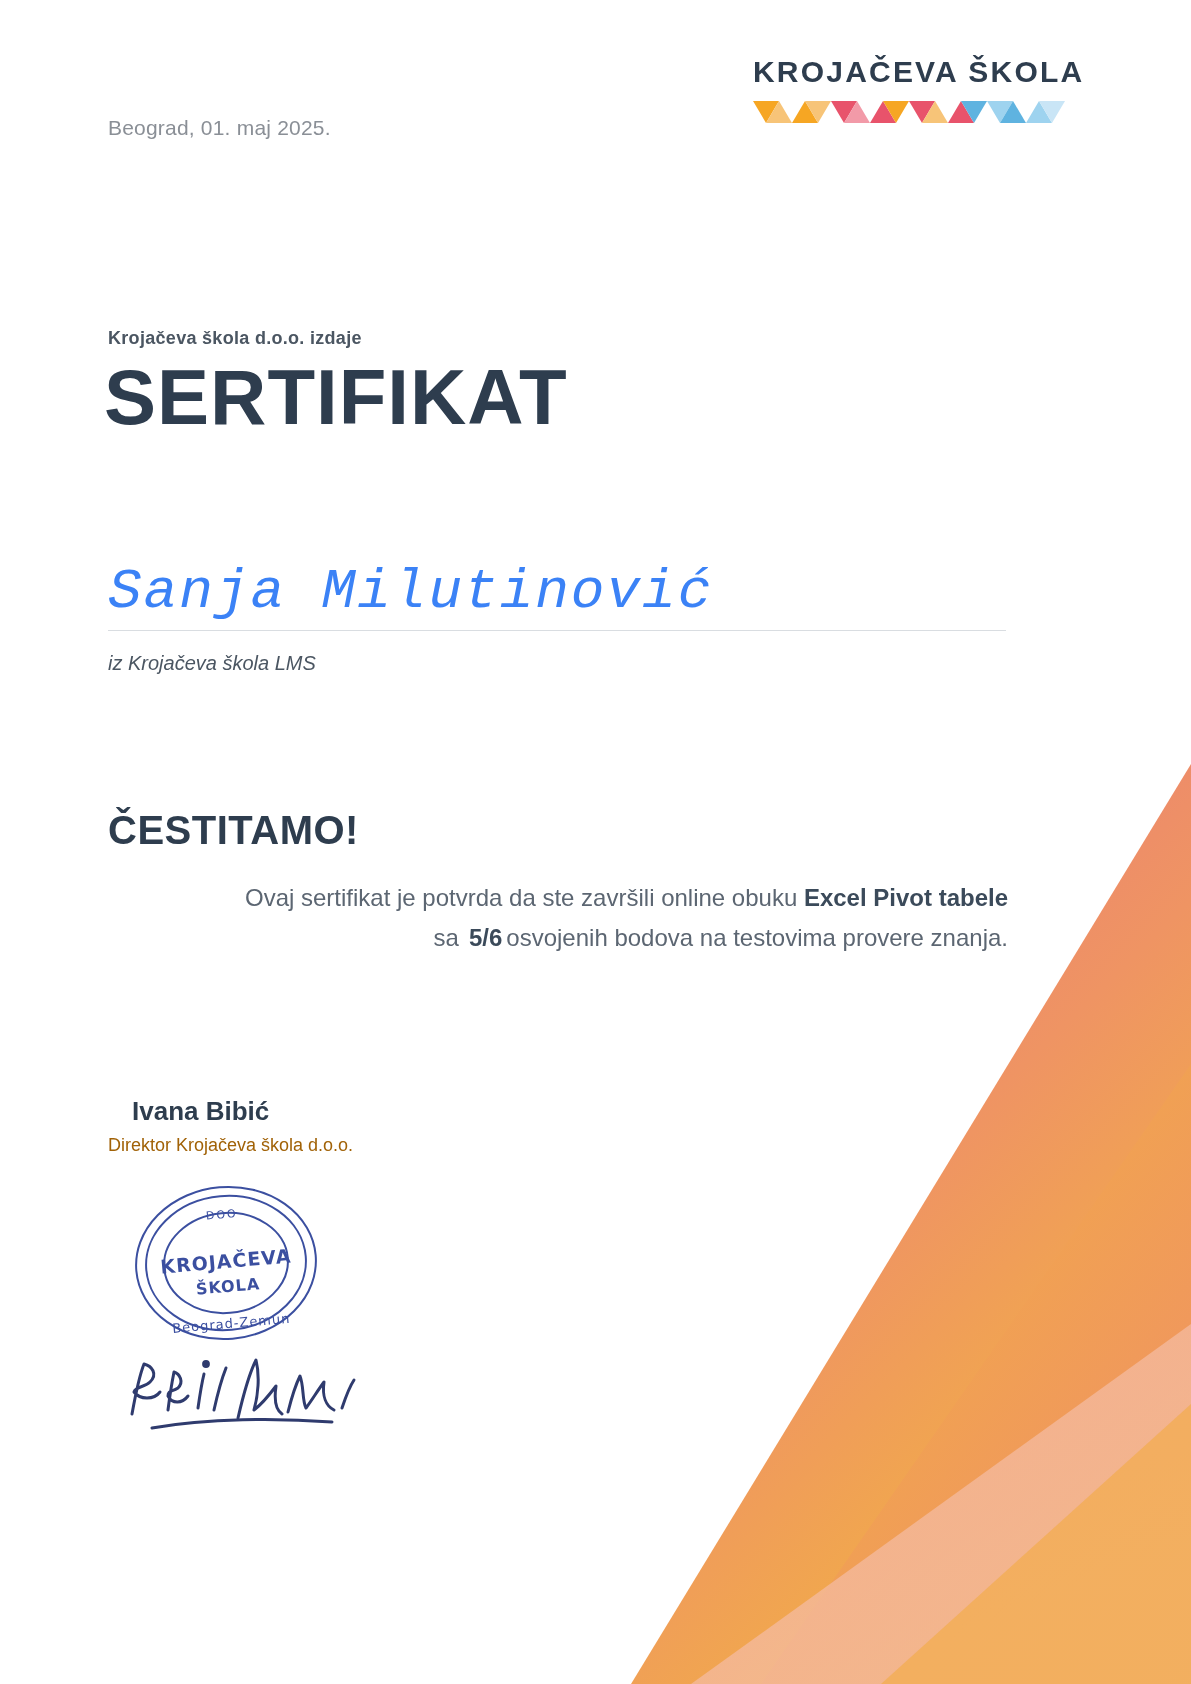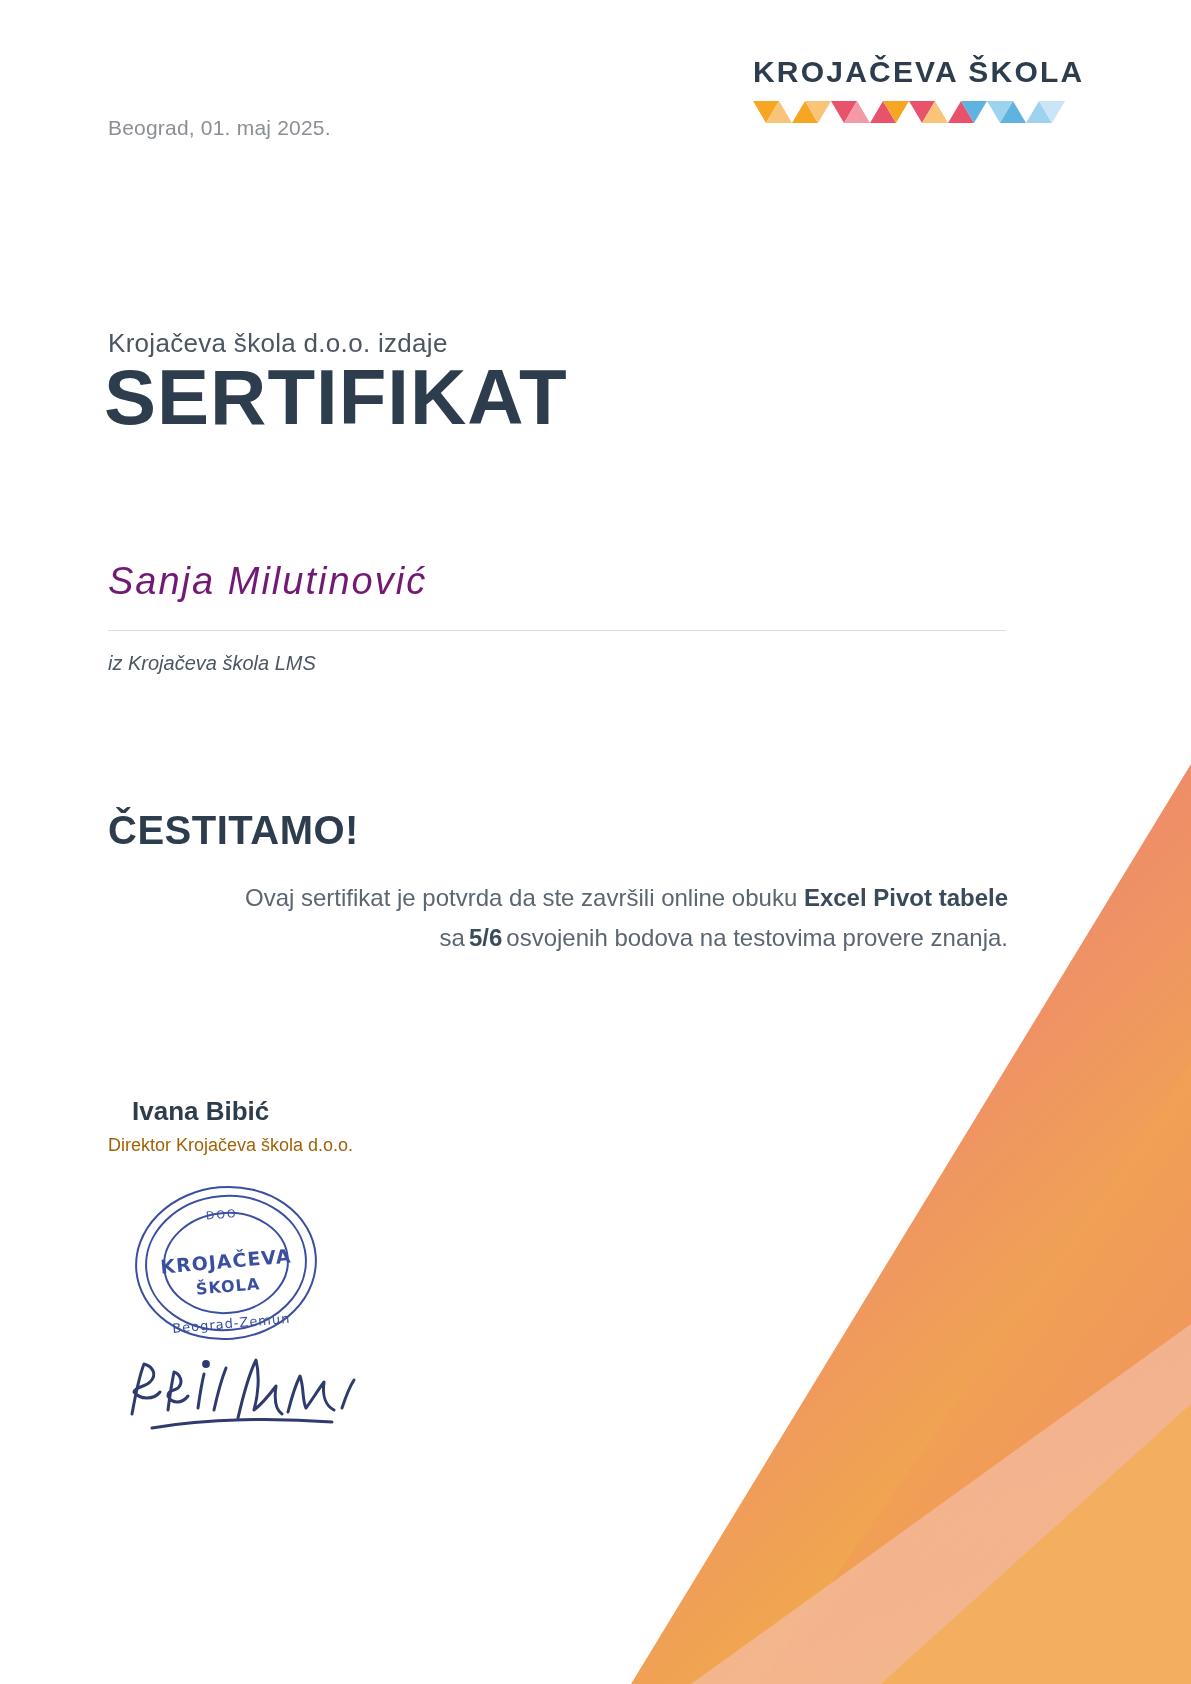--- a/index.html
+++ b/index.html
@@ -57,43 +57,44 @@
     display: flex;
     align-items: flex-start;
     justify-content: flex-start;
   }
 
   
   .issuer {
     position: absolute;
     left: 108px;
     top: 328px;
-    font-size: 26px;
+    font-size: 18px;
     color: #4b5662;
     letter-spacing: .3px;
+    font-weight: bold;
   }
   .cert-title {
     position: absolute;
     left: 104px;
     top: 352px;
     font-size: 78px;
     font-weight: bold;
     letter-spacing: 1px;
     color: #2e3d4e;
     text-align: center;
   }
 
   .recipient {
     position: absolute;
     left: 108px;
     top: 560px;
-    font-size: 38px;
-    font-family: Liberation Sans, sans-serif;
+    font-size: 56px;
+    font-family: Liberation Mono, monospace;
     font-style: italic;
-    color: #701a75;
+    color: #3b82f6;
     letter-spacing: 2px;
   }
   .recipient-rule {
     position: absolute;
     left: 108px;
     top: 630px;
     width: 898px;
     height: 1px;
     background: #d9dde1;
   }
@@ -125,20 +126,21 @@
     color: #5c6672;
     text-align: right;
   }
   .body-text b {
     color: #3b4a5a;
   }
   .score {
     font-weight: bold;
     color: #3b4a5a;
     padding: 0 4px;
+    margin-left: 6px;
   }
 
   
   .signer-name {
     position: absolute;
     left: 96px;
     top: 1096px;
     font-size: 26px;
     font-weight: bold;
     color: #2e3d4e;

